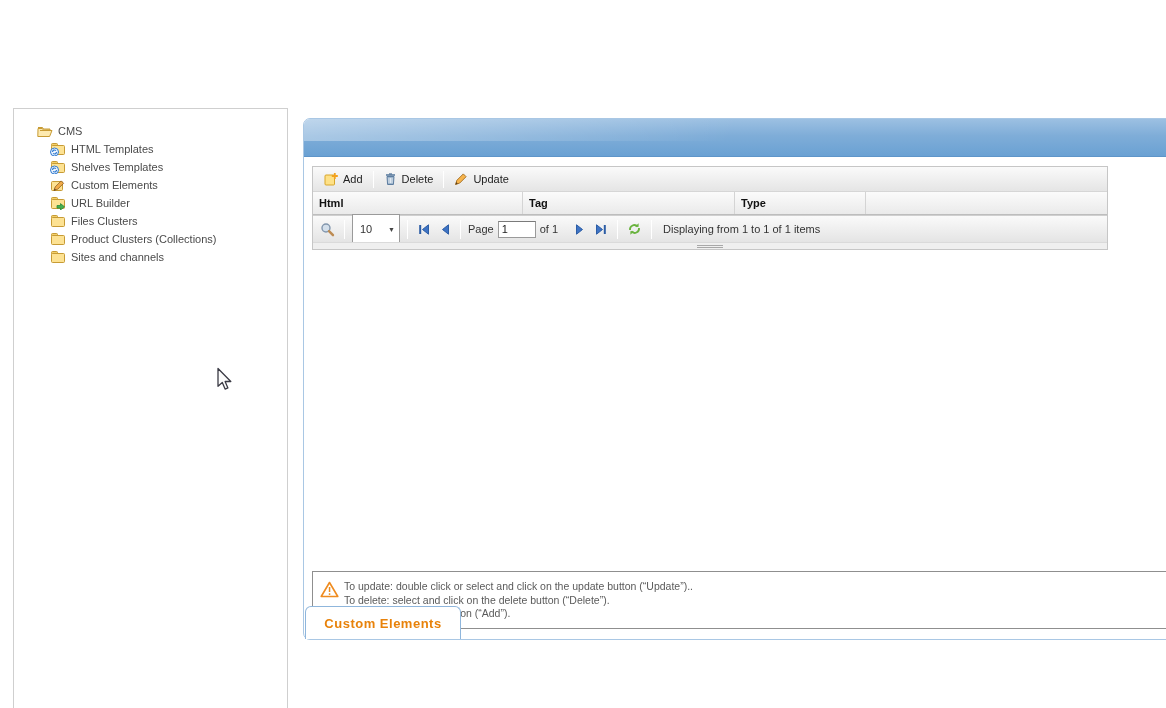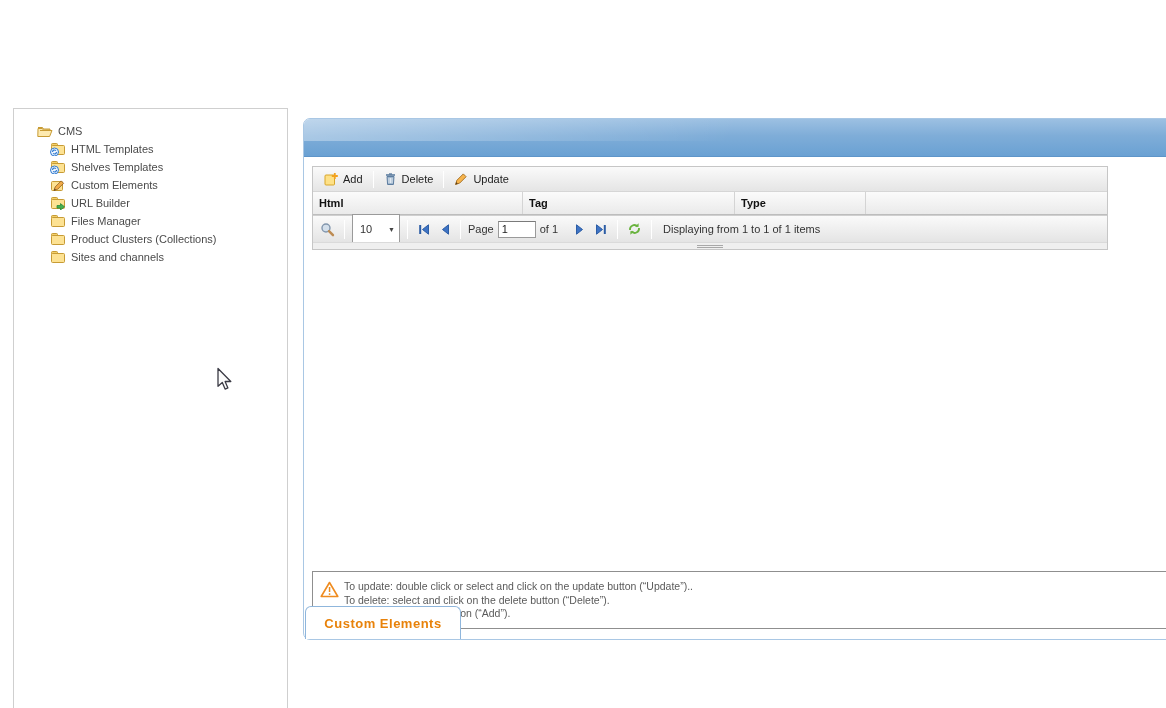--- a/index.html
+++ b/index.html
@@ -167,21 +167,21 @@
         <span>URL Builder</span>
       </div>
 
       <div class="tree-row tree-child">
         <span class="ticon">
           <svg width="16" height="14" viewBox="0 0 16 14">
             <rect x="1.5" y="1.5" width="6" height="3" rx="1" fill="#f3d06a" stroke="#c79b34"></rect>
             <rect x="1.5" y="3.5" width="13" height="9" rx="1" fill="#fde293" stroke="#c79b34"></rect>
           </svg>
         </span>
-        <span>Files Manager</span>
+        <span>Files Clusters</span>
       </div>
 
       <div class="tree-row tree-child">
         <span class="ticon">
           <svg width="16" height="14" viewBox="0 0 16 14">
             <rect x="1.5" y="1.5" width="6" height="3" rx="1" fill="#f3d06a" stroke="#c79b34"></rect>
             <rect x="1.5" y="3.5" width="13" height="9" rx="1" fill="#fde293" stroke="#c79b34"></rect>
           </svg>
         </span>
         <span>Product Clusters (Collections)</span>

